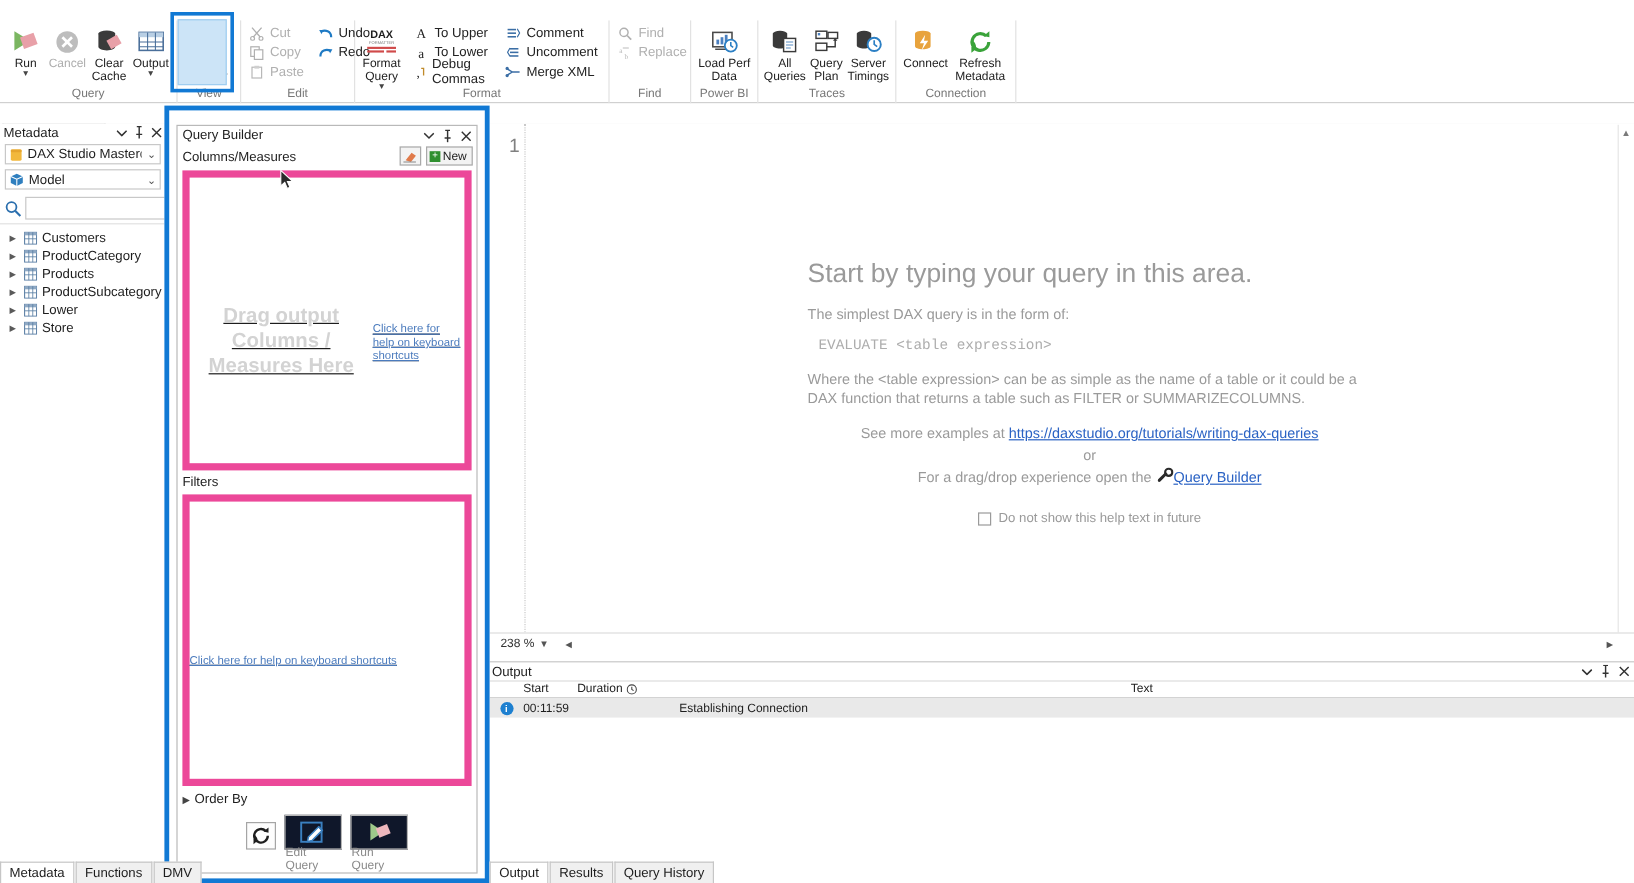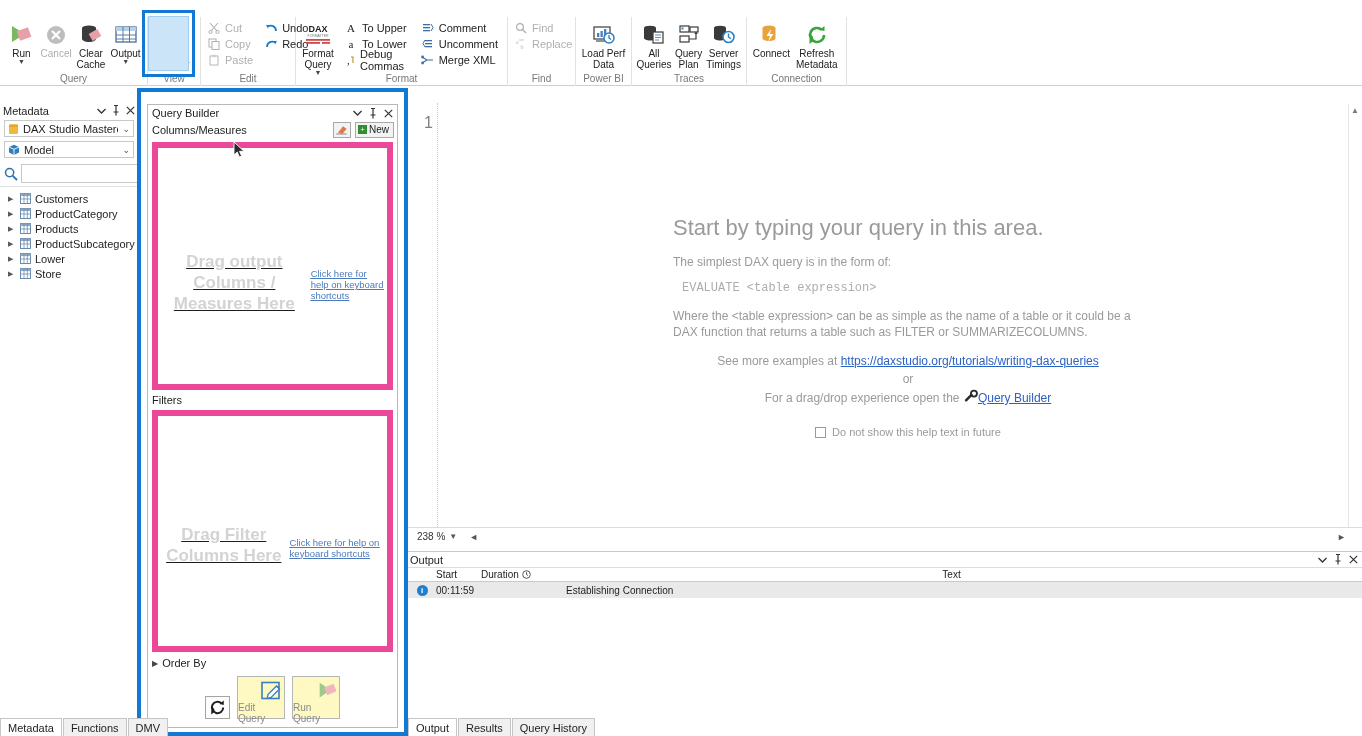--- a/index.html
+++ b/index.html
@@ -201,22 +201,22 @@
   .orderby .arr { font-size:8px; color:#444; }
   .qb-actions {
     display:flex; align-items:flex-end; justify-content:center; gap:7px;
     padding:4px 0 8px 0;
   }
   .act-refresh {
     width:25px; height:23px; border:1px solid #a5a5a5; background:#fdfdfd;
     display:flex; align-items:center; justify-content:center;
   }
   .act-btn {
-    width:48px; height:43px; border:1px solid #b6b6b6; background:#fef9c3;
-    display:flex; flex-direction:column; align-items:flex-end; justify-content:flex-start;
+    width:48px; height:29px; border:1px solid #b6b6b6; background:#0f172a;
+    display:flex; flex-direction:column; align-items:center; justify-content:flex-start;
     padding-top:3px; font-size:10px; color:#8a8a8a;
   }
   .act-btn .ico { height:24px; display:flex; align-items:center; justify-content:center; }
 
   
   .editor {
     position:absolute; left:408px; top:103px; width:954px; height:442px;
     background:#ffffff; border-bottom:1px solid #d0d0d0;
   }
   .gutter {
@@ -905,21 +905,20 @@
     </div>
 
     <div class="dropzone dz-cols">
       <div class="dz-title">Drag output Columns / Measures Here</div>
       <a class="dz-link" href="#">Click here for help on keyboard shortcuts</a>
     </div>
 
     <div class="filters-label">Filters</div>
 
     <div class="dropzone dz-filters">
-      <div class="dz-title">Drag Filter Columns Here</div>
       <a class="dz-link" href="#">Click here for help on keyboard shortcuts</a>
     </div>
 
     <div class="orderby">
       <span class="arr">▶</span>
       <span>Order By</span>
     </div>
 
     <div class="qb-actions">
       <div class="act-refresh">

